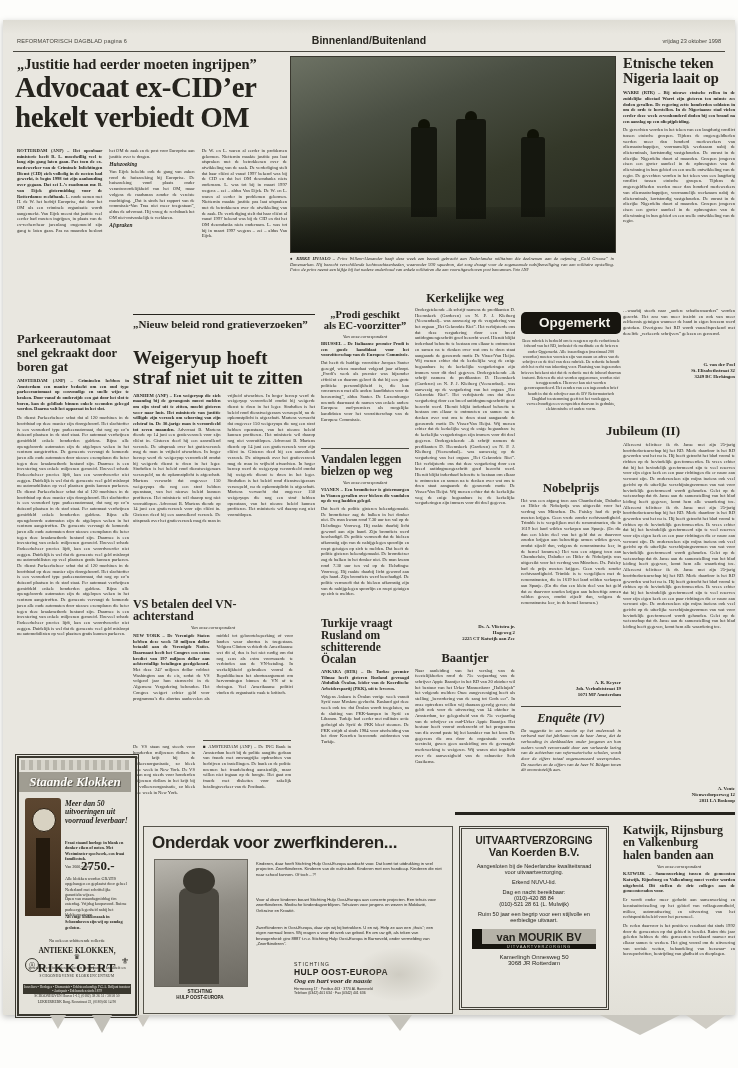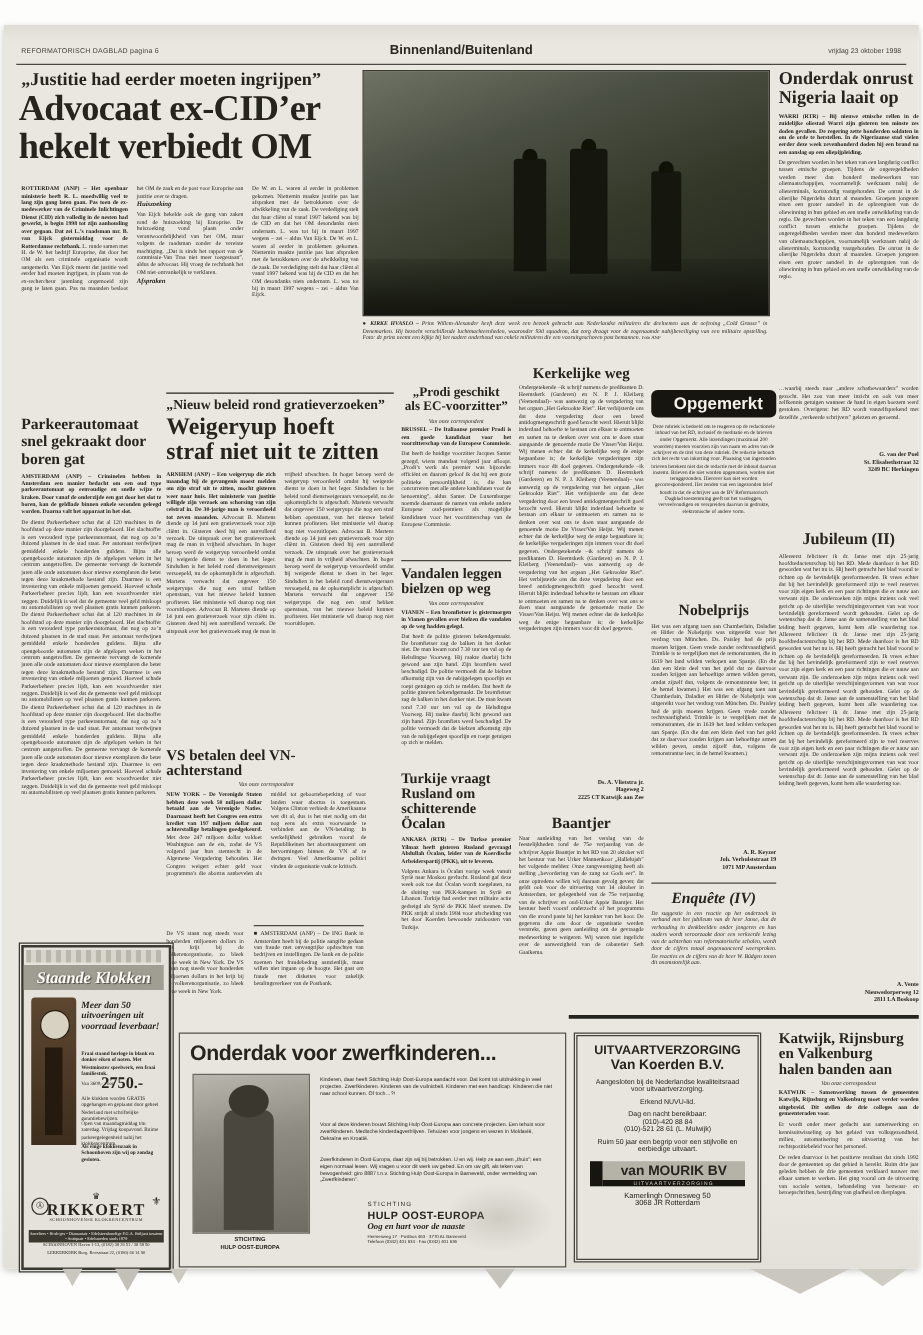--- a/index.html
+++ b/index.html
@@ -72,46 +72,46 @@
 
   <div class="abs smalltext" style="left:287px;top:236px;width:324px;height:36px;font-style:italic;">
     <span>● </span>
     <span style="font-weight:bold;">KIRKE HVASLO –</span>
     <span>Prins Willem-Alexander heeft deze week een bezoek gebracht aan Nederlandse militairen die deelnemen aan de oefening „Cold Grouse” in Denemarken. Hij bezocht verschillende luchtmachteenheden, waaronder 930 squadron, dat zorg draagt voor de zogenaamde nabijbeveiliging van een militaire opstelling. Foto: de prins neemt een kijkje bij het nadere onderhoud van enkele militairen die een vooruitgeschoven post bemannen.</span>
     <span style="font-style:normal;font-size:3.8px;">Foto ANP</span>
   </div>
 
   <div class="abs" style="left:620px;top:36px;width:112px;">
     <div class="headline-serif" style="font-size:14.5px;">
-      <div>Onderdak onrust</div>
+      <div>Etnische teken</div>
       <div>Nigeria laait op</div>
     </div>
     <div class="smalltext lead" style="margin-top:4px;">WARRI (RTR) – Bij nieuwe etnische rellen in de zuidelijke oliestad Warri zijn gisteren ten minste zes doden gevallen. De regering zette honderden soldaten in om de orde te herstellen. In de Nigeriaanse stad vielen eerder deze week zevenhonderd doden bij een brand na een aanslag op een oliepijpleiding.</div>
     <div class="smalltext" style="margin-top:3px;height:108px;">De gevechten worden in het teken van een langdurig conflict tussen etnische groepen. Tijdens de ongeregeldheden werden meer dan honderd medewerkers van oliemaatschappijen, voornamelijk werkzaam nabij de olieterminals, kortstondig vastgehouden. De onrust in de olierijke Nigerdelta duurt al maanden. Groepen jongeren eisen een groter aandeel in de opbrengsten van de oliewinning in hun gebied en een snelle ontwikkeling van de regio. De gevechten worden in het teken van een langdurig conflict tussen etnische groepen. Tijdens de ongeregeldheden werden meer dan honderd medewerkers van oliemaatschappijen, voornamelijk werkzaam nabij de olieterminals, kortstondig vastgehouden. De onrust in de olierijke Nigerdelta duurt al maanden. Groepen jongeren eisen een groter aandeel in de opbrengsten van de oliewinning in hun gebied en een snelle ontwikkeling van de regio. </div>
   </div>
 
   <div class="abs smalltext" style="left:620px;top:288px;width:112px;height:52px;">…waarbij steeds naar „andere schatbewaarders” worden gezocht. Het zou van meer inzicht en ook van meer zelfkennis getuigen wanneer de hand in eigen boezem werd gestoken. Overigens: het RD wordt vanzelfsprekend met dezelfde „verkeerde schrijvers” gelezen en geroemd.</div>
   <div class="abs sig" style="left:620px;top:342px;width:112px;">G. van der Poel
 St. Elisabethstraat 32
 3249 BC Herkingen</div>
-  <div class="abs letterhead" style="left:620px;top:404px;width:112px;font-size:13px;">Jubileum (II)</div>
+  <div class="abs letterhead" style="left:584px;top:404px;width:112px;font-size:13px;">Jubileum (II)</div>
   <div class="abs smalltext" style="left:620px;top:422px;width:112px;height:340px;">Allereerst feliciteer ik dr. Janse met zijn 25-jarig hoofdredacteurschap bij het RD. Mede daardoor is het RD geworden wat het nu is. Hij heeft getracht het blad vooral te richten op de bevindelijk gereformeerden. Ik vrees echter dat bij het bevindelijk gereformeerd zijn te veel reserves voor zijn eigen kerk en een paar richtingen die er nauw aan verwant zijn. De onderzoeken zijn mijns inziens ook veel gericht op de uiterlijke verschijningsvormen van wat voor bevindelijk gereformeerd wordt gehouden. Gelet op de wetenschap dat dr. Janse aan de samenstelling van het blad leiding heeft gegeven, komt hem alle waardering toe. Allereerst feliciteer ik dr. Janse met zijn 25-jarig hoofdredacteurschap bij het RD. Mede daardoor is het RD geworden wat het nu is. Hij heeft getracht het blad vooral te richten op de bevindelijk gereformeerden. Ik vrees echter dat bij het bevindelijk gereformeerd zijn te veel reserves voor zijn eigen kerk en een paar richtingen die er nauw aan verwant zijn. De onderzoeken zijn mijns inziens ook veel gericht op de uiterlijke verschijningsvormen van wat voor bevindelijk gereformeerd wordt gehouden. Gelet op de wetenschap dat dr. Janse aan de samenstelling van het blad leiding heeft gegeven, komt hem alle waardering toe. Allereerst feliciteer ik dr. Janse met zijn 25-jarig hoofdredacteurschap bij het RD. Mede daardoor is het RD geworden wat het nu is. Hij heeft getracht het blad vooral te richten op de bevindelijk gereformeerden. Ik vrees echter dat bij het bevindelijk gereformeerd zijn te veel reserves voor zijn eigen kerk en een paar richtingen die er nauw aan verwant zijn. De onderzoeken zijn mijns inziens ook veel gericht op de uiterlijke verschijningsvormen van wat voor bevindelijk gereformeerd wordt gehouden. Gelet op de wetenschap dat dr. Janse aan de samenstelling van het blad leiding heeft gegeven, komt hem alle waardering toe. </div>
   <div class="abs sig" style="left:620px;top:766px;width:112px;">A. Vente
 Nieuwedorperweg 12
 2811 LA Boskoop</div>
 
   <div class="abs" style="left:14px;top:312px;width:112px;">
     <div class="headline-serif" style="font-size:12.5px;line-height:1.12;">Parkeerautomaat snel gekraakt door boren gat</div>
     <div class="smalltext lead" style="margin-top:4px;">AMSTERDAM (ANP) – Criminelen hebben in Amsterdam een manier bedacht om een oud type parkeerautomaat op eenvoudige en snelle wijze te kraken. Door vanaf de onderzijde een gat door het slot te boren, kan de geldlade binnen enkele seconden geleegd worden. Daarna valt het apparaat in het slot.</div>
     <div class="smalltext" style="margin-top:3px;height:300px;">De dienst Parkeerbeheer schat dat al 120 machines in de hoofdstad op deze manier zijn doorgeboord. Het slachtoffer is een verouderd type parkeerautomaat, dat nog op zo’n duizend plaatsen in de stad staat. Per automaat verdwijnen gemiddeld enkele honderden guldens. Bijna alle opengeboorde automaten zijn de afgelopen weken in het centrum aangetroffen. De gemeente vervangt de komende jaren alle oude automaten door nieuwe exemplaren die beter tegen deze kraakmethode bestand zijn. Daarmee is een investering van enkele miljoenen gemoeid. Hoeveel schade Parkeerbeheer precies lijdt, kan een woordvoerder niet zeggen. Duidelijk is wel dat de gemeente veel geld misloopt nu automobilisten op veel plaatsen gratis kunnen parkeren. De dienst Parkeerbeheer schat dat al 120 machines in de hoofdstad op deze manier zijn doorgeboord. Het slachtoffer is een verouderd type parkeerautomaat, dat nog op zo’n duizend plaatsen in de stad staat. Per automaat verdwijnen gemiddeld enkele honderden guldens. Bijna alle opengeboorde automaten zijn de afgelopen weken in het centrum aangetroffen. De gemeente vervangt de komende jaren alle oude automaten door nieuwe exemplaren die beter tegen deze kraakmethode bestand zijn. Daarmee is een investering van enkele miljoenen gemoeid. Hoeveel schade Parkeerbeheer precies lijdt, kan een woordvoerder niet zeggen. Duidelijk is wel dat de gemeente veel geld misloopt nu automobilisten op veel plaatsen gratis kunnen parkeren. De dienst Parkeerbeheer schat dat al 120 machines in de hoofdstad op deze manier zijn doorgeboord. Het slachtoffer is een verouderd type parkeerautomaat, dat nog op zo’n duizend plaatsen in de stad staat. Per automaat verdwijnen gemiddeld enkele honderden guldens. Bijna alle opengeboorde automaten zijn de afgelopen weken in het centrum aangetroffen. De gemeente vervangt de komende jaren alle oude automaten door nieuwe exemplaren die beter tegen deze kraakmethode bestand zijn. Daarmee is een investering van enkele miljoenen gemoeid. Hoeveel schade Parkeerbeheer precies lijdt, kan een woordvoerder niet zeggen. Duidelijk is wel dat de gemeente veel geld misloopt nu automobilisten op veel plaatsen gratis kunnen parkeren. </div>
   </div>
 
   <div class="abs" style="left:130px;top:294px;width:182px;border-top:1.5px solid #26241e;padding-top:3px;">
     <div style="font-size:11px;font-weight:bold;">„Nieuw beleid rond gratieverzoeken”</div>
-    <div class="headline-serif" style="font-size:19px;margin-top:2px;">
+    <div class="headline-serif" style="font-size:19px;margin-top:18px;">
       <div>Weigeryup hoeft</div>
       <div>straf niet uit te zitten</div>
     </div>
     <div class="smalltext" style="margin-top:5px;height:218px;column-count:2;column-gap:7px;">
       <span class="lead">ARNHEM (ANP) – Een weigeryup die zich maandag bij de gevangenis moest melden om zijn straf uit te zitten, mocht gisteren weer naar huis. Het ministerie van justitie willigde zijn verzoek om schorsing van zijn celstraf in. De 30-jarige man is veroordeeld tot zeven maanden.</span>
       <span>Advocaat B. Martens diende op 14 juni een gratieverzoek voor zijn cliënt in. Gisteren deed hij een aanvullend verzoek. De uitspraak over het gratieverzoek mag de man in vrijheid afwachten. In hoger beroep werd de weigeryup veroordeeld omdat hij weigerde dienst te doen in het leger. Sindsdien is het beleid rond dienstweigeraars versoepeld, nu de opkomstplicht is afgeschaft. Martens verwacht dat ongeveer 150 weigeryups die nog een straf hebben openstaan, van het nieuwe beleid kunnen profiteren. Het ministerie wil daarop nog niet vooruitlopen. Advocaat B. Martens diende op 14 juni een gratieverzoek voor zijn cliënt in. Gisteren deed hij een aanvullend verzoek. De uitspraak over het gratieverzoek mag de man in vrijheid afwachten. In hoger beroep werd de weigeryup veroordeeld omdat hij weigerde dienst te doen in het leger. Sindsdien is het beleid rond dienstweigeraars versoepeld, nu de opkomstplicht is afgeschaft. Martens verwacht dat ongeveer 150 weigeryups die nog een straf hebben openstaan, van het nieuwe beleid kunnen profiteren. Het ministerie wil daarop nog niet vooruitlopen. Advocaat B. Martens diende op 14 juni een gratieverzoek voor zijn cliënt in. Gisteren deed hij een aanvullend verzoek. De uitspraak over het gratieverzoek mag de man in vrijheid afwachten. In hoger beroep werd de weigeryup veroordeeld omdat hij weigerde dienst te doen in het leger. Sindsdien is het beleid rond dienstweigeraars versoepeld, nu de opkomstplicht is afgeschaft. Martens verwacht dat ongeveer 150 weigeryups die nog een straf hebben openstaan, van het nieuwe beleid kunnen profiteren. Het ministerie wil daarop nog niet vooruitlopen. </span>
     </div>
   </div>
 
   <div class="abs" style="left:318px;top:290px;width:88px;">
@@ -217,20 +217,25 @@
       <div class="dial"></div>
       <div class="case"></div>
     </div>
     <div class="abs" style="left:46px;top:42px;width:64px;font-style:italic;font-weight:bold;font-size:7.6px;line-height:1.1;">Meer dan 50 uitvoeringen uit voorraad leverbaar!</div>
     <div class="abs tinytext" style="left:46px;top:82px;width:64px;font-weight:bold;">Fraai staand horloge in blank en donker eiken of noten. Met Westminster speelwerk, een fraai familiestuk.</div>
     <div class="abs" style="left:46px;top:106px;width:30px;font-size:4px;">Van 3600,- voor</div>
     <div class="abs" style="left:62px;top:100px;font-size:13px;font-weight:bold;">2750.-</div>
     <div class="abs tinytext" style="left:46px;top:118px;width:64px;">Alle klokken worden GRATIS opgehangen en geplaatst door geheel Nederland met schriftelijke garantiebewijzen.</div>
     <div class="abs tinytext" style="left:46px;top:138px;width:64px;">Open van maandagmiddag t/m zaterdag. Vrijdag koopavond. Ruime parkeergelegenheid nabij het klokkencentrum.</div>
     <div class="abs tinytext" style="left:46px;top:156px;width:64px;font-weight:bold;">Als enige klokkenzaak in Schoonhoven zijn wij op zondag gesloten.</div>
+    <div class="abs ctr" style="left:4px;top:170px;width:108px;">
+      <span class="tinytext">Nu ook een schitterende collectie</span>
+      <div style="font-weight:bold;font-size:7.5px;">ANTIEKE KLOKKEN,</div>
+      <span class="tinytext">gerestaureerd in eigen atelier en aangepast op kwaliteit en originaliteit</span>
+    </div>
     <div class="abs ctr" style="left:4px;top:196px;width:108px;">
       <div style="font-size:7px;line-height:1;">♛</div>
       <div style="font-weight:bold;font-size:13px;letter-spacing:1px;line-height:1;">RIKKOERT</div>
       <div style="font-size:3.4px;letter-spacing:.4px;">SCHOONHOVENSE KLOKKENCENTRUM</div>
     </div>
     <div class="abs ctr" style="left:4px;top:226px;width:108px;font-size:3.4px;background:#3a382f;color:#efede6;padding:1px 0;">Juweliers • Horloges • Diamantair • Edelsteenkundige F.G.A. Briljant taxateur • Antiquair • Edelsmeden sinds 1879</div>
     <div class="abs ctr" style="left:4px;top:236px;width:108px;font-size:3.6px;">SCHOONHOVEN Haven 1-13, (0182) 38 26 51 / 38 58 50</div>
     <div class="abs ctr" style="left:4px;top:242px;width:108px;font-size:3.6px;">LEKKERKERK Burg. Roosstraat 22, (0180) 66 14 90</div>
     <div class="abs" style="left:6px;top:200px;width:12px;height:12px;border:1px solid #3a382f;border-radius:50%;
                 font-size:6px;text-align:center;line-height:12px;">Ⓐ</div>

